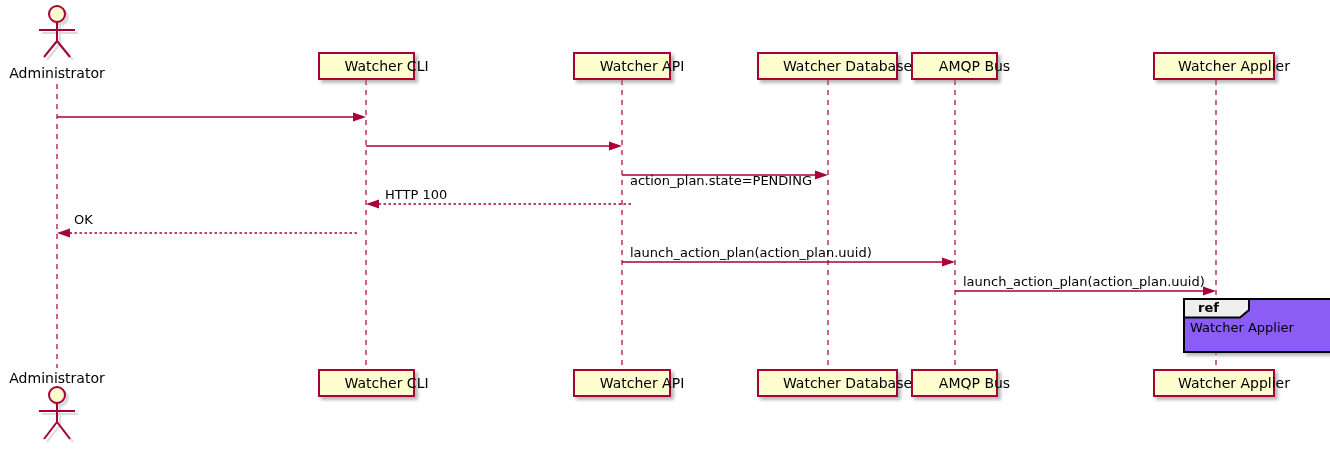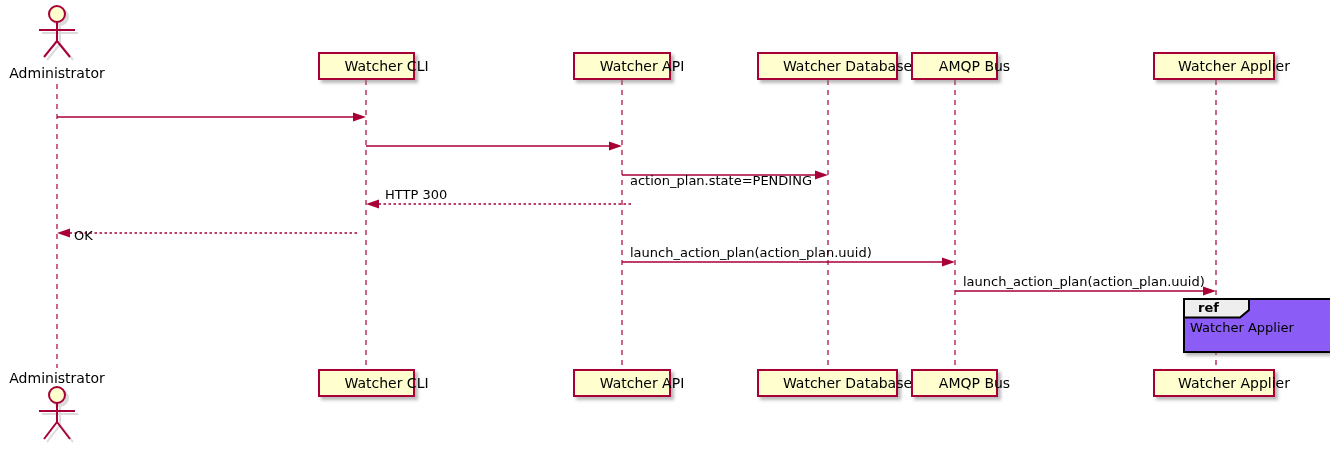--- a/index.html
+++ b/index.html
@@ -197,22 +197,22 @@
     <span>Watcher Database</span>
   </div>
   <div class="pbox" style="left:911px;  top:369px; width:87px;">
     <span>AMQP Bus</span>
   </div>
   <div class="pbox" style="left:1153px; top:369px; width:122px;">
     <span>Watcher Applier</span>
   </div>
 
   <div class="msg" style="left:630px; top:158px;margin-top:15px;">action_plan.state=PENDING</div>
-  <div class="msg" style="left:385px; top:187px;">HTTP 300</div>
-  <div class="msg" style="left:74px;  top:228px;">OK</div>
+  <div class="msg" style="left:385px; top:187px;">HTTP 100</div>
+  <div class="msg" style="left:74px;  top:212px;">OK</div>
   <div class="msg" style="left:630px; top:245px;">launch_action_plan(action_plan.uuid)</div>
   <div class="msg" style="left:963px; top:274px;">launch_action_plan(action_plan.uuid)</div>
 
   <div class="refbox">
     <svg class="reftab" width="68" height="21" viewBox="0 0 68 21">
       <path d="M1,1 H66 V12 L57,19.5 H1 Z" fill="#EEEEEE" stroke="#000000" stroke-width="2"></path>
     </svg>
     <span class="reftab-label">ref</span>
     <div class="refcontent">
       <div>Watcher Applier</div>

